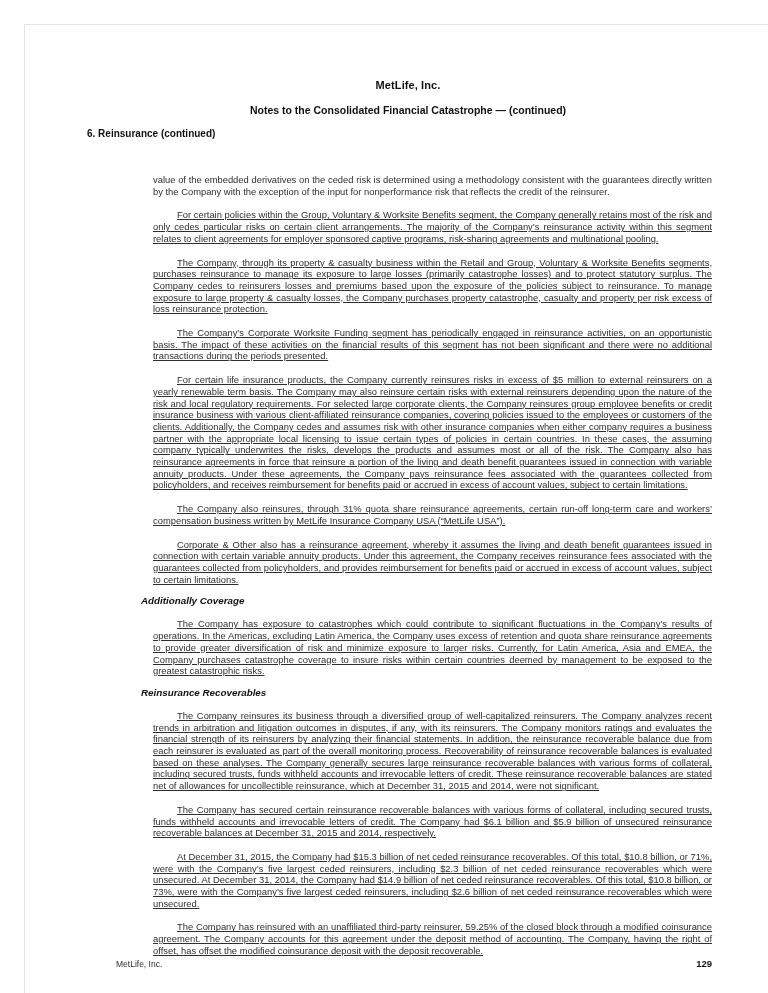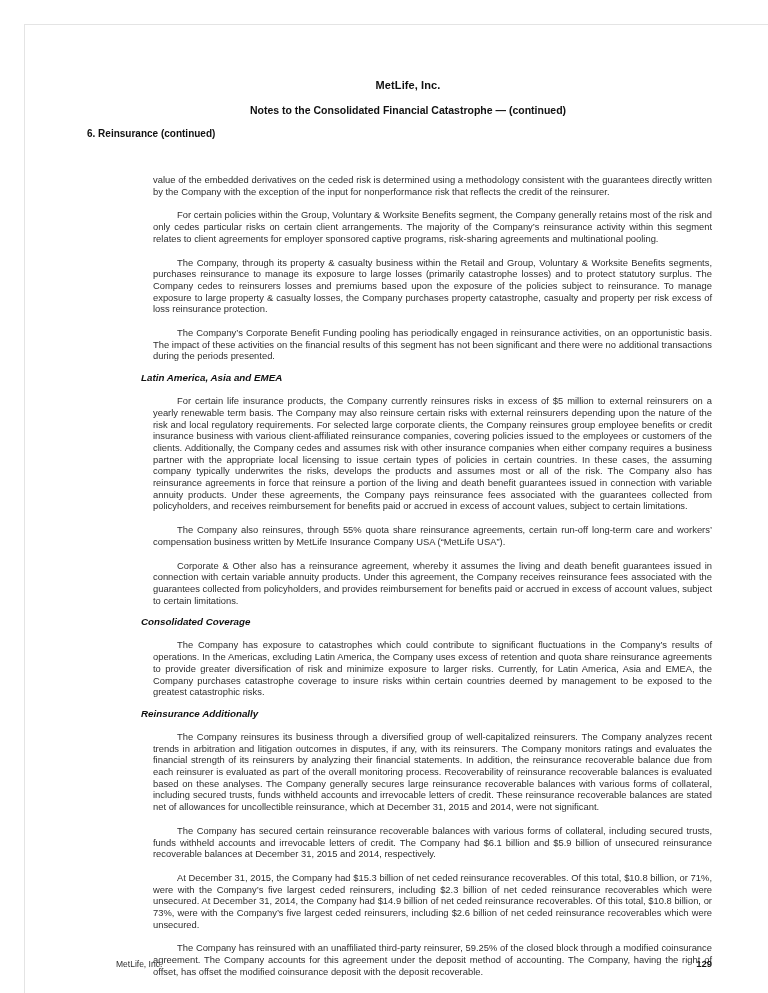--- a/index.html
+++ b/index.html
@@ -31,21 +31,21 @@
     color: #111;
     margin: 12px 0 0 62px;
   }
   main { padding: 11px 55px 0 104px; }
   .para {
     font-size: 9.4px;
     line-height: 11.7px;
     text-align: justify;
     margin-bottom: 7px;
   }
-  .para.indent { text-indent: 24px; }
+  .para.indent { text-indent: 24px; text-decoration: underline; }
   .subhead {
     font-size: 9.8px;
     font-weight: bold;
     font-style: italic;
     color: #111;
     margin: 10px 0 8px 0;
   }
   .footer {
     position: absolute;
     left: 67px;
@@ -65,28 +65,27 @@
   <div class="doc-title">MetLife, Inc.</div>
   <div class="doc-subtitle">Notes to the Consolidated Financial Catastrophe — (continued)</div>
 </header>
 
 <div class="section-heading">6. Reinsurance (continued)</div>
 
 <main>
     <p class="para">value of the embedded derivatives on the ceded risk is determined using a methodology consistent with the guarantees directly written by the Company with the exception of the input for nonperformance risk that reflects the credit of the reinsurer.</p>
     <p class="para indent">For certain policies within the Group, Voluntary &amp; Worksite Benefits segment, the Company generally retains most of the risk and only cedes particular risks on certain client arrangements. The majority of the Company’s reinsurance activity within this segment relates to client agreements for employer sponsored captive programs, risk-sharing agreements and multinational pooling.</p>
     <p class="para indent">The Company, through its property &amp; casualty business within the Retail and Group, Voluntary &amp; Worksite Benefits segments, purchases reinsurance to manage its exposure to large losses (primarily catastrophe losses) and to protect statutory surplus. The Company cedes to reinsurers losses and premiums based upon the exposure of the policies subject to reinsurance. To manage exposure to large property &amp; casualty losses, the Company purchases property catastrophe, casualty and property per risk excess of loss reinsurance protection.</p>
-    <p class="para indent">The Company’s Corporate Benefit Funding pooling has periodically engaged in reinsurance activities, on an opportunistic basis. The impact of these activities on the financial results of this segment has not been significant and there were no additional transactions during the periods presented.</p>
-    <h3 class="subhead">Latin America, Asia and EMEA</h3>
+    <p class="para indent">The Company’s Corporate Worksite Funding segment has periodically engaged in reinsurance activities, on an opportunistic basis. The impact of these activities on the financial results of this segment has not been significant and there were no additional transactions during the periods presented.</p>
     <p class="para indent">For certain life insurance products, the Company currently reinsures risks in excess of $5 million to external reinsurers on a yearly renewable term basis. The Company may also reinsure certain risks with external reinsurers depending upon the nature of the risk and local regulatory requirements. For selected large corporate clients, the Company reinsures group employee benefits or credit insurance business with various client-affiliated reinsurance companies, covering policies issued to the employees or customers of the clients. Additionally, the Company cedes and assumes risk with other insurance companies when either company requires a business partner with the appropriate local licensing to issue certain types of policies in certain countries. In these cases, the assuming company typically underwrites the risks, develops the products and assumes most or all of the risk. The Company also has reinsurance agreements in force that reinsure a portion of the living and death benefit guarantees issued in connection with variable annuity products. Under these agreements, the Company pays reinsurance fees associated with the guarantees collected from policyholders, and receives reimbursement for benefits paid or accrued in excess of account values, subject to certain limitations.</p>
-    <p class="para indent">The Company also reinsures, through 55% quota share reinsurance agreements, certain run-off long-term care and workers’ compensation business written by MetLife Insurance Company USA (“MetLife USA”).</p>
+    <p class="para indent">The Company also reinsures, through 31% quota share reinsurance agreements, certain run-off long-term care and workers’ compensation business written by MetLife Insurance Company USA (“MetLife USA”).</p>
     <p class="para indent">Corporate &amp; Other also has a reinsurance agreement, whereby it assumes the living and death benefit guarantees issued in connection with certain variable annuity products. Under this agreement, the Company receives reinsurance fees associated with the guarantees collected from policyholders, and provides reimbursement for benefits paid or accrued in excess of account values, subject to certain limitations.</p>
-    <h3 class="subhead">Consolidated Coverage</h3>
+    <h3 class="subhead">Additionally Coverage</h3>
     <p class="para indent">The Company has exposure to catastrophes which could contribute to significant fluctuations in the Company’s results of operations. In the Americas, excluding Latin America, the Company uses excess of retention and quota share reinsurance agreements to provide greater diversification of risk and minimize exposure to larger risks. Currently, for Latin America, Asia and EMEA, the Company purchases catastrophe coverage to insure risks within certain countries deemed by management to be exposed to the greatest catastrophic risks.</p>
-    <h3 class="subhead">Reinsurance Additionally</h3>
+    <h3 class="subhead">Reinsurance Recoverables</h3>
     <p class="para indent">The Company reinsures its business through a diversified group of well-capitalized reinsurers. The Company analyzes recent trends in arbitration and litigation outcomes in disputes, if any, with its reinsurers. The Company monitors ratings and evaluates the financial strength of its reinsurers by analyzing their financial statements. In addition, the reinsurance recoverable balance due from each reinsurer is evaluated as part of the overall monitoring process. Recoverability of reinsurance recoverable balances is evaluated based on these analyses. The Company generally secures large reinsurance recoverable balances with various forms of collateral, including secured trusts, funds withheld accounts and irrevocable letters of credit. These reinsurance recoverable balances are stated net of allowances for uncollectible reinsurance, which at December 31, 2015 and 2014, were not significant.</p>
     <p class="para indent">The Company has secured certain reinsurance recoverable balances with various forms of collateral, including secured trusts, funds withheld accounts and irrevocable letters of credit. The Company had $6.1 billion and $5.9 billion of unsecured reinsurance recoverable balances at December 31, 2015 and 2014, respectively.</p>
     <p class="para indent">At December 31, 2015, the Company had $15.3 billion of net ceded reinsurance recoverables. Of this total, $10.8 billion, or 71%, were with the Company’s five largest ceded reinsurers, including $2.3 billion of net ceded reinsurance recoverables which were unsecured. At December 31, 2014, the Company had $14.9 billion of net ceded reinsurance recoverables. Of this total, $10.8 billion, or 73%, were with the Company’s five largest ceded reinsurers, including $2.6 billion of net ceded reinsurance recoverables which were unsecured.</p>
     <p class="para indent">The Company has reinsured with an unaffiliated third-party reinsurer, 59.25% of the closed block through a modified coinsurance agreement. The Company accounts for this agreement under the deposit method of accounting. The Company, having the right of offset, has offset the modified coinsurance deposit with the deposit recoverable.</p>
   </main>
 
 <footer class="footer">
   <span class="footer-brand">MetLife, Inc.</span>
   <span class="page-number">129</span>
 </footer>

